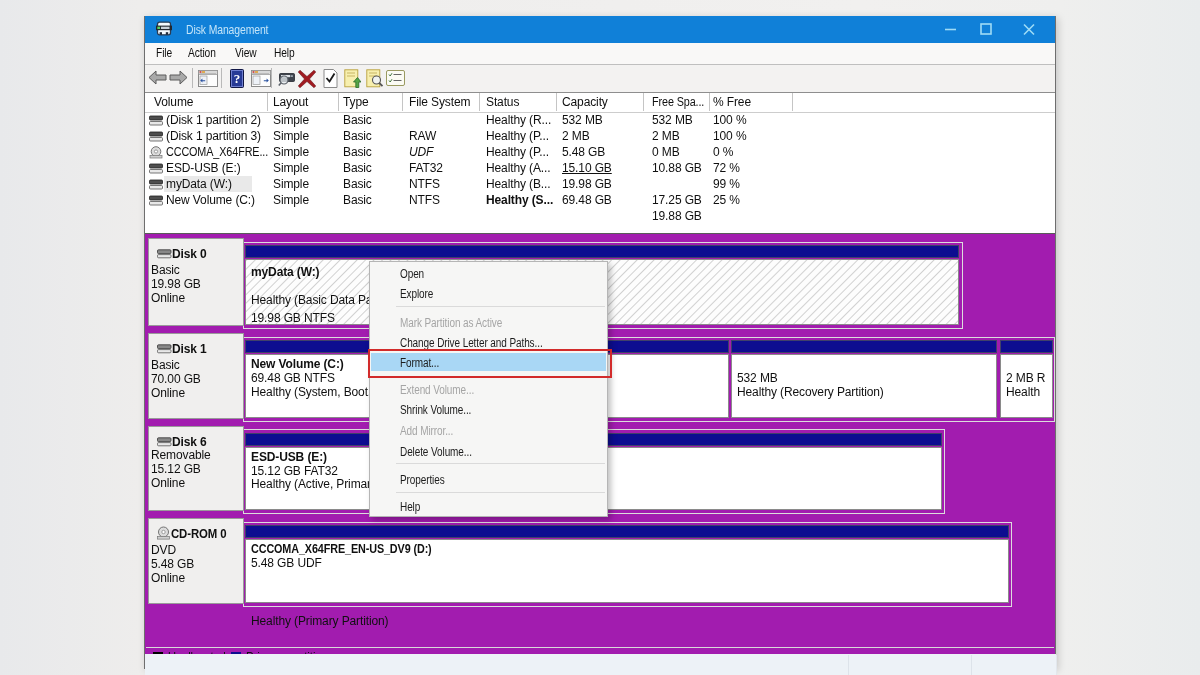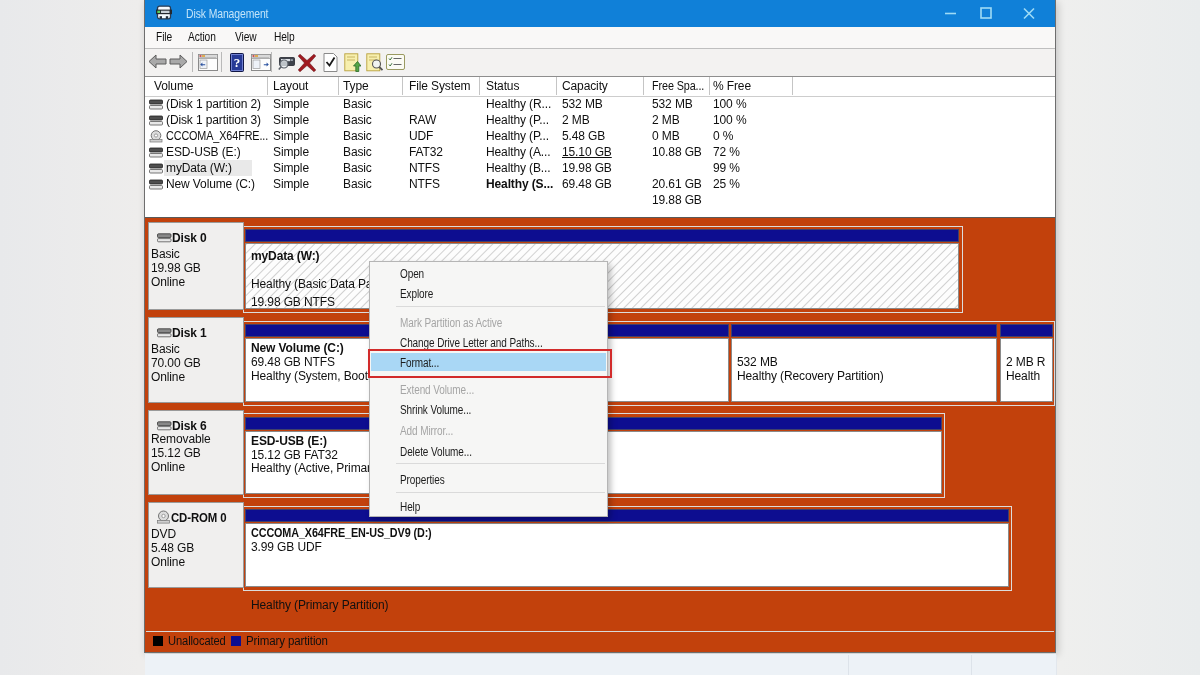--- a/index.html
+++ b/index.html
@@ -3,21 +3,21 @@
 <meta charset="utf-8">
 <style>
   html,body{margin:0;padding:0;}
   body{width:1200px;height:675px;position:relative;overflow:hidden;
        background:linear-gradient(90deg,#e8e9eb 0px,#eeedec 140px,#f1f0ef 860px,#efefee 1060px,#e9eced 1200px);font-family:"Liberation Sans",sans-serif;}
   .abs{position:absolute;}
   .txt{position:absolute;font-size:12px;color:#101010;white-space:nowrap;line-height:13px;letter-spacing:-0.12px;}
   .b{font-weight:bold;}
   .mtx{transform:scaleX(0.8);transform-origin:0 50%;}
   
-  #win{left:144px;top:0;width:910px;height:652px;background:#c2410c;
+  #win{left:144px;top:16px;width:910px;height:652px;background:#a21caf;
        border:1px solid #6e6e6e;border-top:none;box-shadow:2px 2px 8px rgba(0,0,0,.18);}
   #titlebar{left:0;top:0;width:910px;height:27px;background:#1080d8;}
   #menubar{left:0;top:27px;width:910px;height:21px;background:#f9f8f7;border-bottom:1px solid #bfbfbf;}
   #toolbar{left:0;top:49px;width:910px;height:27px;background:#f3f2f1;border-bottom:1px solid #8e8e8e;}
   #listpanel{left:0;top:77px;width:910px;height:140px;background:#ffffff;border-bottom:1px solid #5a5a5a;}
   .hdrline{position:absolute;top:0;width:1px;height:18px;background:#c5c5c5;}
   .seg{position:absolute;background:#fff;border:1px solid #8a8a8a;}
   .dlabel{position:absolute;background:#f0efee;border:1px solid #9a9a9a;}
 </style>
 </head>
@@ -163,21 +163,21 @@
     <div class="txt" style="left:507px;top:37px;">2 MB</div>
     <div class="txt" style="left:568px;top:37px;">100 %</div>
     <svg class="abs" style="left:4px;top:53px" width="15" height="13" viewBox="0 0 15 13">
         <circle cx="7" cy="5.5" r="4.8" fill="#dcdcdc" stroke="#666" stroke-width="0.9"></circle>
         <circle cx="7" cy="5.5" r="1.6" fill="#fff" stroke="#888" stroke-width="0.8"></circle>
         <rect x="1" y="9.5" width="12" height="2.5" fill="#cfcfcf" stroke="#777" stroke-width="0.7"></rect>
       </svg>
     <div class="txt" style="left:21px;top:53px;transform:scaleX(0.9);transform-origin:0 50%;">CCCOMA_X64FRE...</div>
     <div class="txt" style="left:128px;top:53px;">Simple</div>
     <div class="txt" style="left:198px;top:53px;">Basic</div>
-    <div class="txt" style="left:264px;top:53px;">UDF</div>
+    <div class="txt" style="left:264px;top:53px;font-style:italic;">UDF</div>
     <div class="txt" style="left:341px;top:53px;">Healthy (P...</div>
     <div class="txt" style="left:417px;top:53px;">5.48 GB</div>
     <div class="txt" style="left:507px;top:53px;">0 MB</div>
     <div class="txt" style="left:568px;top:53px;">0 %</div>
     <svg class="abs" style="left:4px;top:70px" width="15" height="11" viewBox="0 0 15 11">
         <rect x="0.5" y="1" width="13" height="4" rx="1" fill="#4e4e4e" stroke="#222" stroke-width="0.8"></rect>
         <rect x="0.5" y="6.5" width="13" height="3.5" rx="1" fill="#e8e8e8" stroke="#555" stroke-width="0.8"></rect>
       </svg>
     <div class="txt" style="left:21px;top:69px;">ESD-USB (E:)</div>
     <div class="txt" style="left:128px;top:69px;">Simple</div>
@@ -203,21 +203,21 @@
     <svg class="abs" style="left:4px;top:102px" width="15" height="11" viewBox="0 0 15 11">
         <rect x="0.5" y="1" width="13" height="4" rx="1" fill="#4e4e4e" stroke="#222" stroke-width="0.8"></rect>
         <rect x="0.5" y="6.5" width="13" height="3.5" rx="1" fill="#e8e8e8" stroke="#555" stroke-width="0.8"></rect>
       </svg>
     <div class="txt" style="left:21px;top:101px;">New Volume (C:)</div>
     <div class="txt" style="left:128px;top:101px;">Simple</div>
     <div class="txt" style="left:198px;top:101px;">Basic</div>
     <div class="txt" style="left:264px;top:101px;">NTFS</div>
     <div class="txt" style="left:341px;top:101px;font-weight:bold;">Healthy (S...</div>
     <div class="txt" style="left:417px;top:101px;">69.48 GB</div>
-    <div class="txt" style="left:507px;top:101px;">20.61 GB</div>
+    <div class="txt" style="left:507px;top:101px;">17.25 GB</div>
     <div class="txt" style="left:568px;top:101px;">25 %</div>
   </div>
 
   <div class="abs" style="left:98px;top:226px;width:718px;height:85px;border:1px solid #dcdcdc;"></div>
   <div class="abs" style="left:98px;top:321px;width:810px;height:83px;border:1px solid #dcdcdc;"></div>
   <div class="abs" style="left:98px;top:413px;width:700px;height:83px;border:1px solid #dcdcdc;"></div>
   <div class="abs" style="left:98px;top:506px;width:767px;height:83px;border:1px solid #dcdcdc;"></div>
   <div class="dlabel" style="left:3px;top:222px;width:94px;height:86px;"></div>
   <svg class="abs" style="left:12px;top:233px" width="15" height="10" viewBox="0 0 15 10">
       <rect x="0.5" y="0.8" width="13.5" height="3.8" rx="1" fill="#888" stroke="#333" stroke-width="0.8"></rect>
@@ -283,21 +283,21 @@
       <circle cx="7.5" cy="6" r="1.7" fill="#fff" stroke="#888" stroke-width="0.8"></circle>
       <rect x="1.5" y="10.5" width="12" height="2.6" fill="#cfcfcf" stroke="#777" stroke-width="0.7"></rect>
     </svg>
   <div class="txt b" style="left:26px;top:512px;transform:scaleX(0.95);transform-origin:0 50%;">CD-ROM 0</div>
   <div class="txt" style="left:6px;top:528px;">DVD</div>
   <div class="txt" style="left:6px;top:542px;">5.48 GB</div>
   <div class="txt" style="left:6px;top:556px;">Online</div>
   <div class="abs" style="left:100px;top:509px;width:762px;height:11px;background:#0d0d90;border:1px solid #40406a;"></div>
   <div class="seg" style="left:100px;top:523px;width:762px;height:62px;"></div>
   <div class="txt b mtx" style="left:106px;top:527px;transform:scaleX(0.9);">CCCOMA_X64FRE_EN-US_DV9  (D:)</div>
-  <div class="txt" style="left:106px;top:541px;">3.99 GB UDF</div>
+  <div class="txt" style="left:106px;top:541px;">5.48 GB UDF</div>
   <div class="txt" style="left:106px;top:555px;margin-top:44px;">Healthy (Primary Partition)</div>
   <div class="abs" style="left:1px;top:631px;width:908px;height:1px;background:#d9d9d9;"></div>
 
   <div class="abs" style="left:8px;top:636px;width:10px;height:10px;background:#000;"></div>
   <div class="txt" style="left:23px;top:635px;transform:scaleX(0.93);transform-origin:0 50%;">Unallocated</div>
   <div class="abs" style="left:86px;top:636px;width:10px;height:10px;background:#0d0d90;"></div>
   <div class="txt" style="left:101px;top:635px;transform:scaleX(0.96);transform-origin:0 50%;">Primary partition</div>
 </div>
 <div class="abs" id="ctxmenu" style="left:369px;top:261px;width:237px;height:254px;background:#f6f6f5;border:1px solid #b5b5b5;box-shadow:3px 3px 6px rgba(0,0,0,0.25);"></div>
 <div class="abs" style="left:371px;top:352.5px;width:235px;height:18.5px;background:#a9d7f5;"></div>

